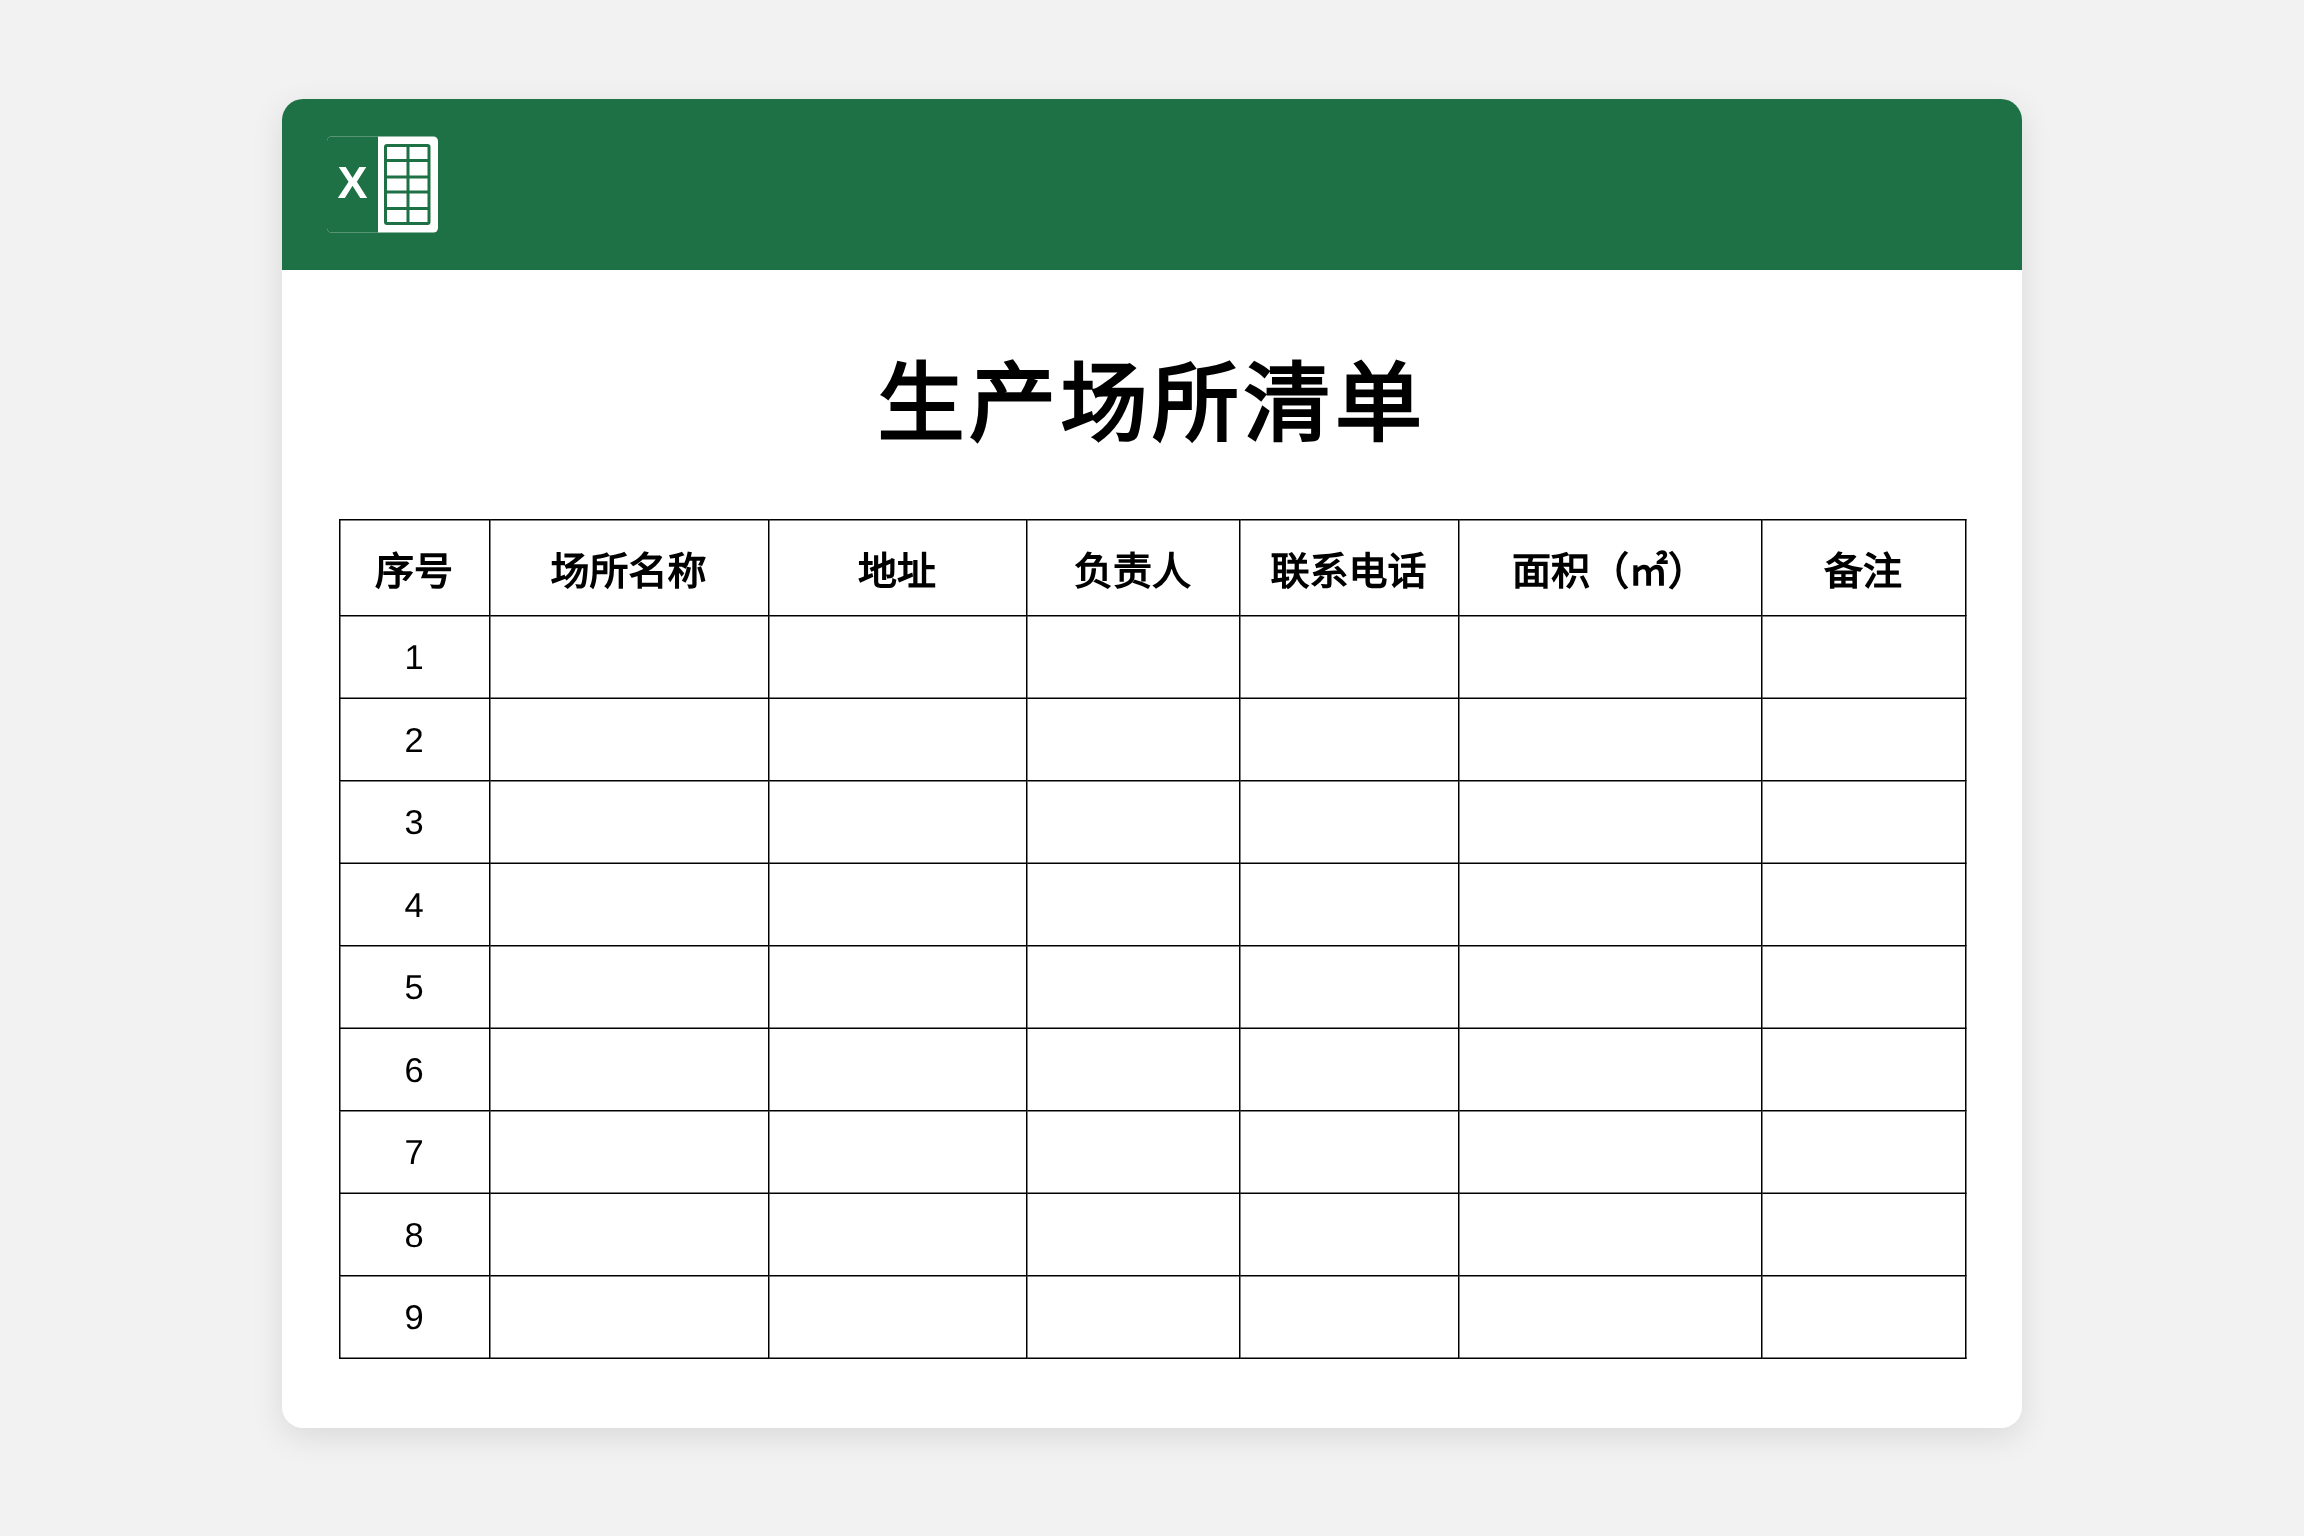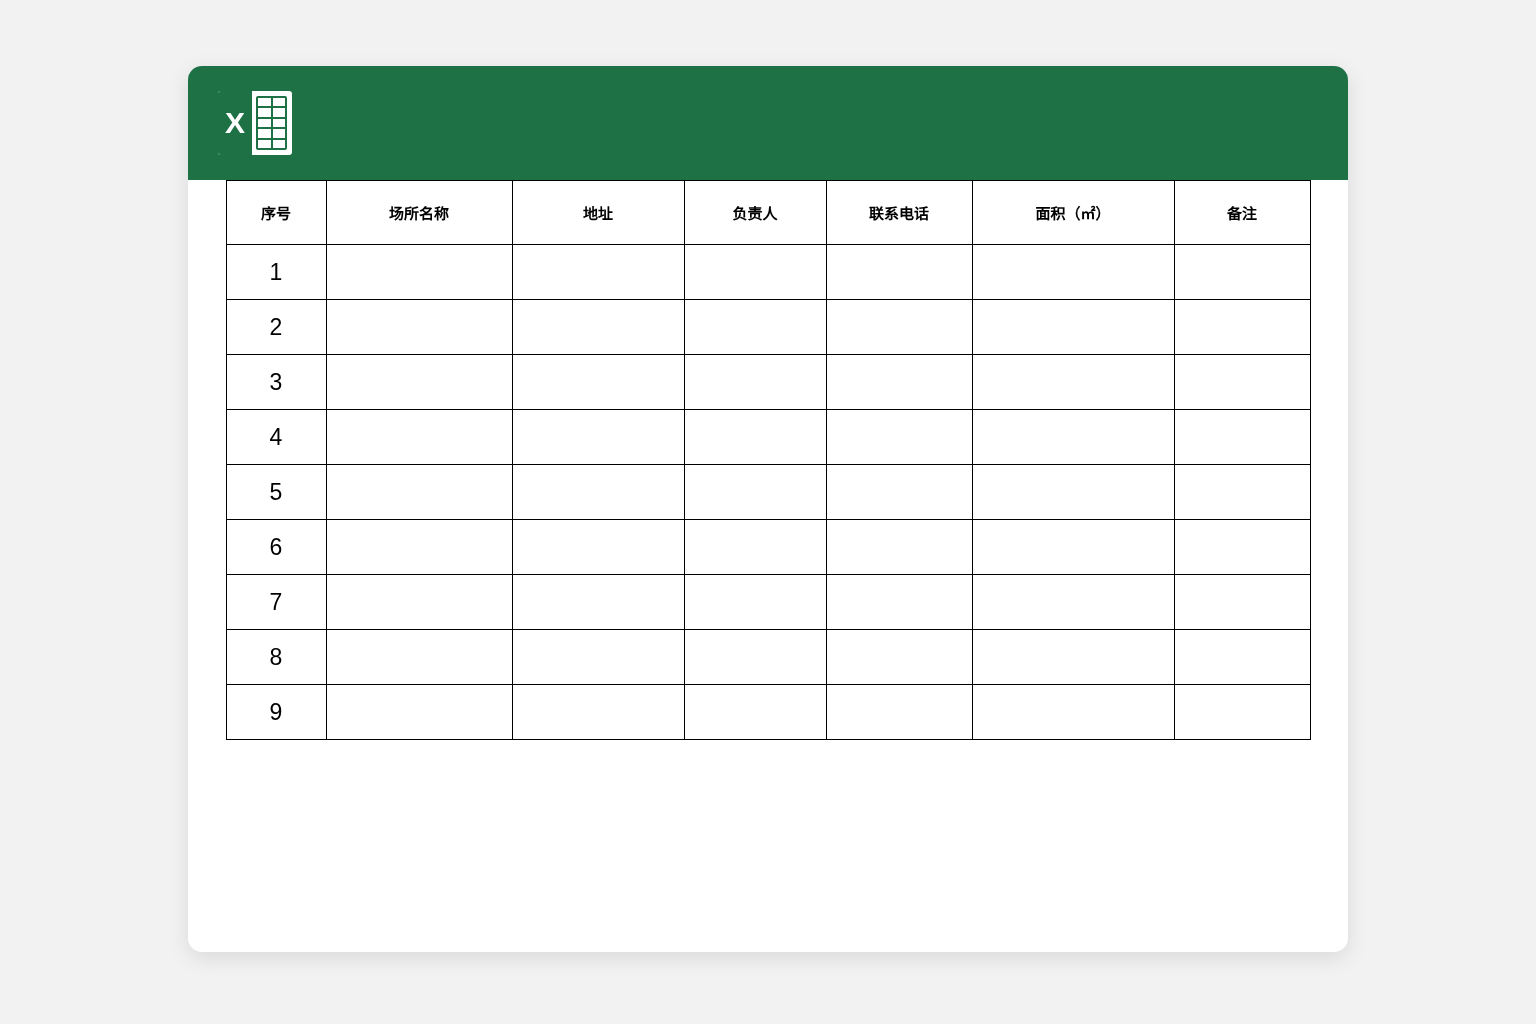--- a/index.html
+++ b/index.html
@@ -121,21 +121,21 @@
     box-sizing: border-box;
     text-align: center;
     vertical-align: middle;
     font-size: 21px;
     color: #000000;
     padding: 0 4px;
   }
 
   table.grid-table th {
     font-weight: bold;
-    font-size: 15px;
+    font-size: 26px;
     height: 64px;
   }
 
   table.grid-table td.idx {
     font-weight: normal;
     font-size: 23px;
   }
 
   col.c0 { width: 100px; }
   col.c1 { width: 186px; }
@@ -166,20 +166,21 @@
           <span></span>
             <span></span>
           <span></span>
             <span></span>
         </div>
       </div>
     </div>
 
     <div class="sheet">
 
+      <div class="doc-title">生产场所清单</div>
 
       <table class="grid-table">
         <colgroup>
           <col class="c0">
             <col class="c1">
             <col class="c2">
             <col class="c3">
             <col class="c4">
             <col class="c5">
             <col class="c6">

